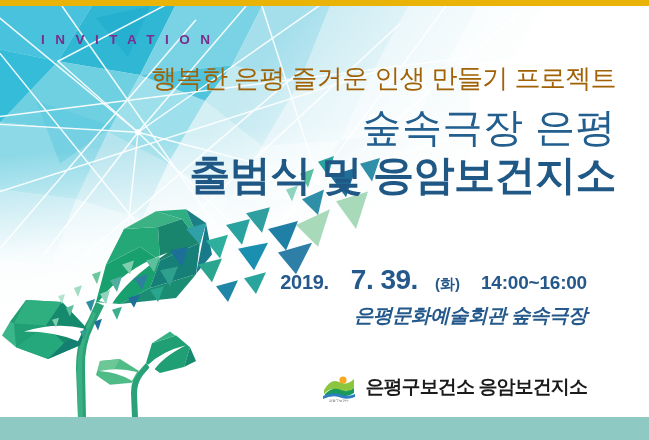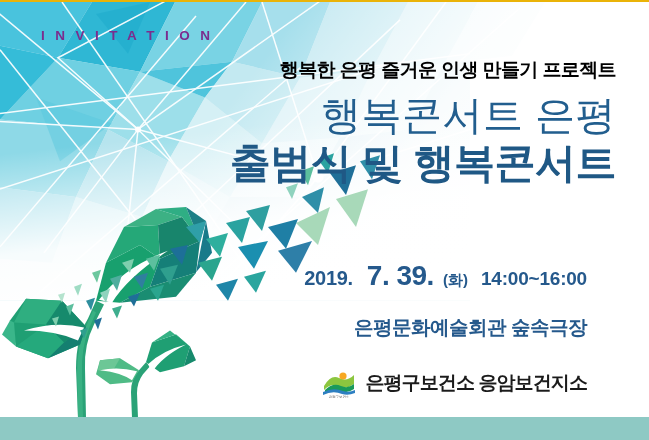--- a/index.html
+++ b/index.html
@@ -11,21 +11,21 @@
     font-family: "Liberation Sans", sans-serif;
   }
 
   #poster {
     position: relative;
     width: 649px;
     height: 440px;
     overflow: hidden;
     background: #ffffff;
     box-sizing: border-box;
-    border-top: 2px solid #eab308;
+    border-top: 6px solid #eab308;
   }
 
   
   .bg-layer {
     position: absolute;
     inset: 0;
     width: 100%;
     height: 100%;
     pointer-events: none;
   }
@@ -44,23 +44,23 @@
 
   
   .headline {
     position: absolute;
     right: 33px;
     top: 58px;
     text-align: right;
     white-space: nowrap;
   }
   .sub-title {
-    font-size: 19px;
-    font-weight: bold;
-    color: #000000;
+    font-size: 26px;
+    font-weight: normal;
+    color: #a16207;
     letter-spacing: -0.6px;
     line-height: 1.1;
   }
   .title-1 {
     margin-top: 11px;
     font-size: 40px;
     font-weight: normal;
     color: #225e8e;
     letter-spacing: 0.5px;
     line-height: 1.15;
@@ -80,21 +80,21 @@
     right: 62px;
     top: 258px;
     text-align: right;
     white-space: nowrap;
     color: #25598c;
   }
   .date-line {
     display: flex;
     align-items: baseline;
     justify-content: flex-end;
-    gap: 8px;
+    gap: 16px;
   }
   .date-year {
     font-size: 20px;
     font-weight: bold;
     letter-spacing: -0.3px;
   }
   .date-big {
     font-size: 28px;
     font-weight: bold;
     letter-spacing: -0.5px;
@@ -106,24 +106,25 @@
     margin-left: 1px;
   }
   .date-time {
     font-size: 19px;
     font-weight: bold;
     margin-left: 5px;
     letter-spacing: -0.2px;
     text-align: right;
   }
   .venue {
-    margin-top: 22px;
+    margin-top: 6px;
     font-size: 19.5px;
     font-weight: bold;
     letter-spacing: -0.5px;
+    font-style: italic;
   }
 
   
   .organiser {
     position: absolute;
     right: 62px;
     top: 366px;
     display: flex;
     align-items: center;
     gap: 8px;
@@ -319,22 +320,22 @@
       <polygon points="318,158 334,152 328,172" fill="#2aa3a0"></polygon>
       <polygon points="300,170 314,165 308,184" fill="#5cbf9e"></polygon>
       <polygon points="286,186 298,182 292,198" fill="#8fd3be"></polygon>
     </g>
   </svg>
 
   <div class="invitation">INVITATION</div>
 
   <div class="headline">
     <div class="sub-title">행복한 은평 즐거운 인생 만들기 프로젝트</div>
-    <div class="title-1">행복콘서트 은평</div>
-    <div class="title-2">출범식 및 행복콘서트</div>
+    <div class="title-1">숲속극장 은평</div>
+    <div class="title-2">출범식 및 응암보건지소</div>
   </div>
 
   <div class="info-block">
     <div class="date-line">
       <span class="date-year">2019.</span>
       <span class="date-big">7. 39.</span>
       <span class="date-dow">(화)</span>
       <span class="date-time">14:00~16:00</span>
     </div>
     <div class="venue">은평문화예술회관 숲속극장</div>

